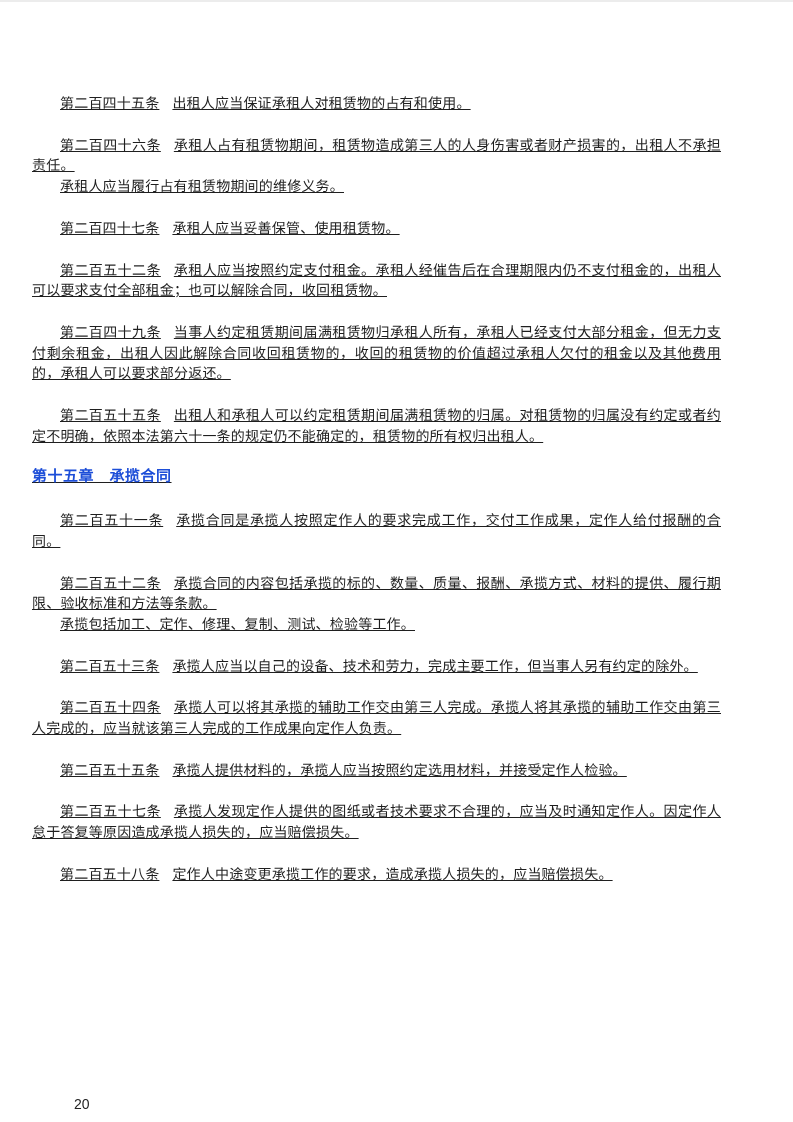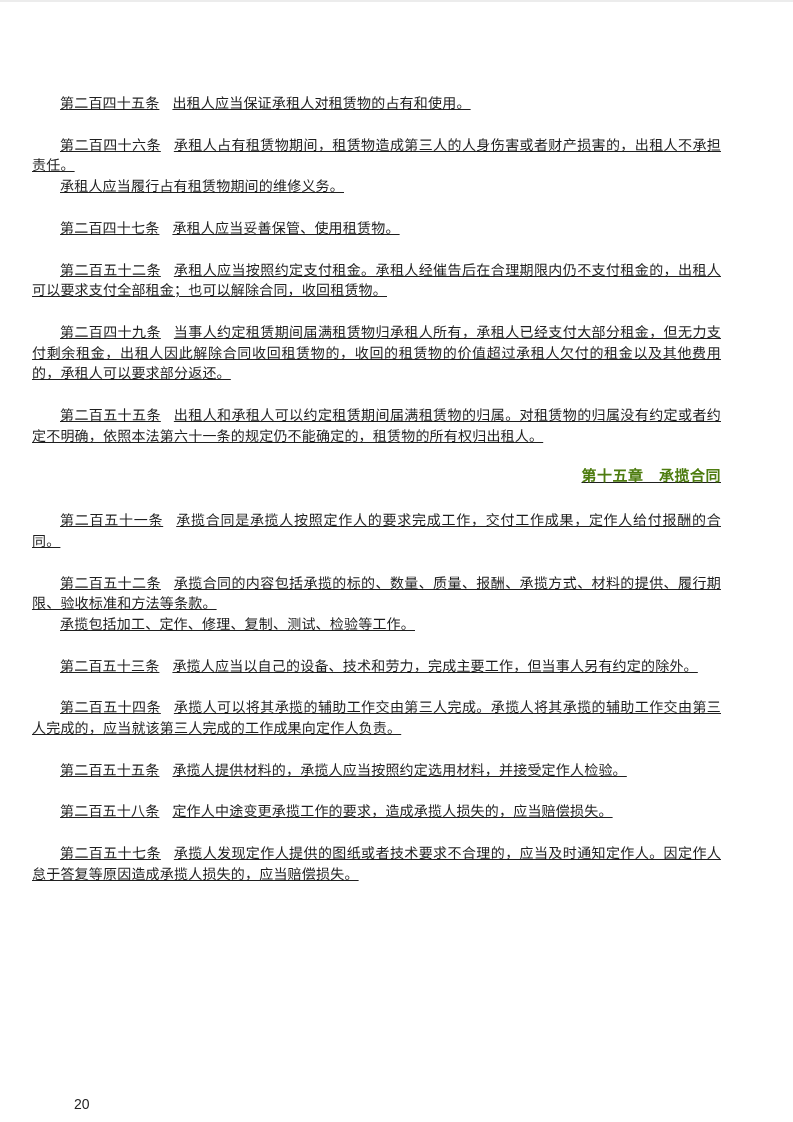--- a/index.html
+++ b/index.html
@@ -34,22 +34,22 @@
   .article-start {
     margin-top: 21px;
   }
   .article-no {
     margin-right: 13px;
   }
   .chapter-heading {
     margin: 19px 0 24px 0;
     font-size: 15px;
     font-weight: bold;
-    color: #4d7c0f;
-    text-align: right;
+    color: #1d4ed8;
+    text-align: left;
     line-height: 20.7px;
     letter-spacing: 0.5px;
   }
   .page-number {
     position: absolute;
     left: 74px;
     top: 1094px;
     font-family: "Liberation Sans", "DejaVu Sans", sans-serif;
     font-size: 14px;
     color: #222222;
@@ -68,17 +68,17 @@
       <p class="para article-start"><span class="article-no">第二百五十二条</span>承租人应当按照约定支付租金。承租人经催告后在合理期限内仍不支付租金的，出租人可以要求支付全部租金；也可以解除合同，收回租赁物。</p>
       <p class="para article-start"><span class="article-no">第二百四十九条</span>当事人约定租赁期间届满租赁物归承租人所有，承租人已经支付大部分租金，但无力支付剩余租金，出租人因此解除合同收回租赁物的，收回的租赁物的价值超过承租人欠付的租金以及其他费用的，承租人可以要求部分返还。</p>
       <p class="para article-start"><span class="article-no">第二百五十五条</span>出租人和承租人可以约定租赁期间届满租赁物的归属。对租赁物的归属没有约定或者约定不明确，依照本法第六十一条的规定仍不能确定的，租赁物的所有权归出租人。</p>
       <h2 class="chapter-heading">第十五章　承揽合同</h2>
       <p class="para article-start"><span class="article-no">第二百五十一条</span>承揽合同是承揽人按照定作人的要求完成工作，交付工作成果，定作人给付报酬的合同。</p>
       <p class="para article-start"><span class="article-no">第二百五十二条</span>承揽合同的内容包括承揽的标的、数量、质量、报酬、承揽方式、材料的提供、履行期限、验收标准和方法等条款。</p>
       <p class="para">承揽包括加工、定作、修理、复制、测试、检验等工作。</p>
       <p class="para article-start"><span class="article-no">第二百五十三条</span>承揽人应当以自己的设备、技术和劳力，完成主要工作，但当事人另有约定的除外。</p>
       <p class="para article-start"><span class="article-no">第二百五十四条</span>承揽人可以将其承揽的辅助工作交由第三人完成。承揽人将其承揽的辅助工作交由第三人完成的，应当就该第三人完成的工作成果向定作人负责。</p>
       <p class="para article-start"><span class="article-no">第二百五十五条</span>承揽人提供材料的，承揽人应当按照约定选用材料，并接受定作人检验。</p>
+      <p class="para article-start"><span class="article-no">第二百五十七条</span>承揽人发现定作人提供的图纸或者技术要求不合理的，应当及时通知定作人。因定作人怠于答复等原因造成承揽人损失的，应当赔偿损失。</p>
       <p class="para article-start"><span class="article-no">第二百五十八条</span>定作人中途变更承揽工作的要求，造成承揽人损失的，应当赔偿损失。</p>
-      <p class="para article-start"><span class="article-no">第二百五十七条</span>承揽人发现定作人提供的图纸或者技术要求不合理的，应当及时通知定作人。因定作人怠于答复等原因造成承揽人损失的，应当赔偿损失。</p>
     </main>
   <div class="page-number">20</div>
 </div>
 
 </body></html>

